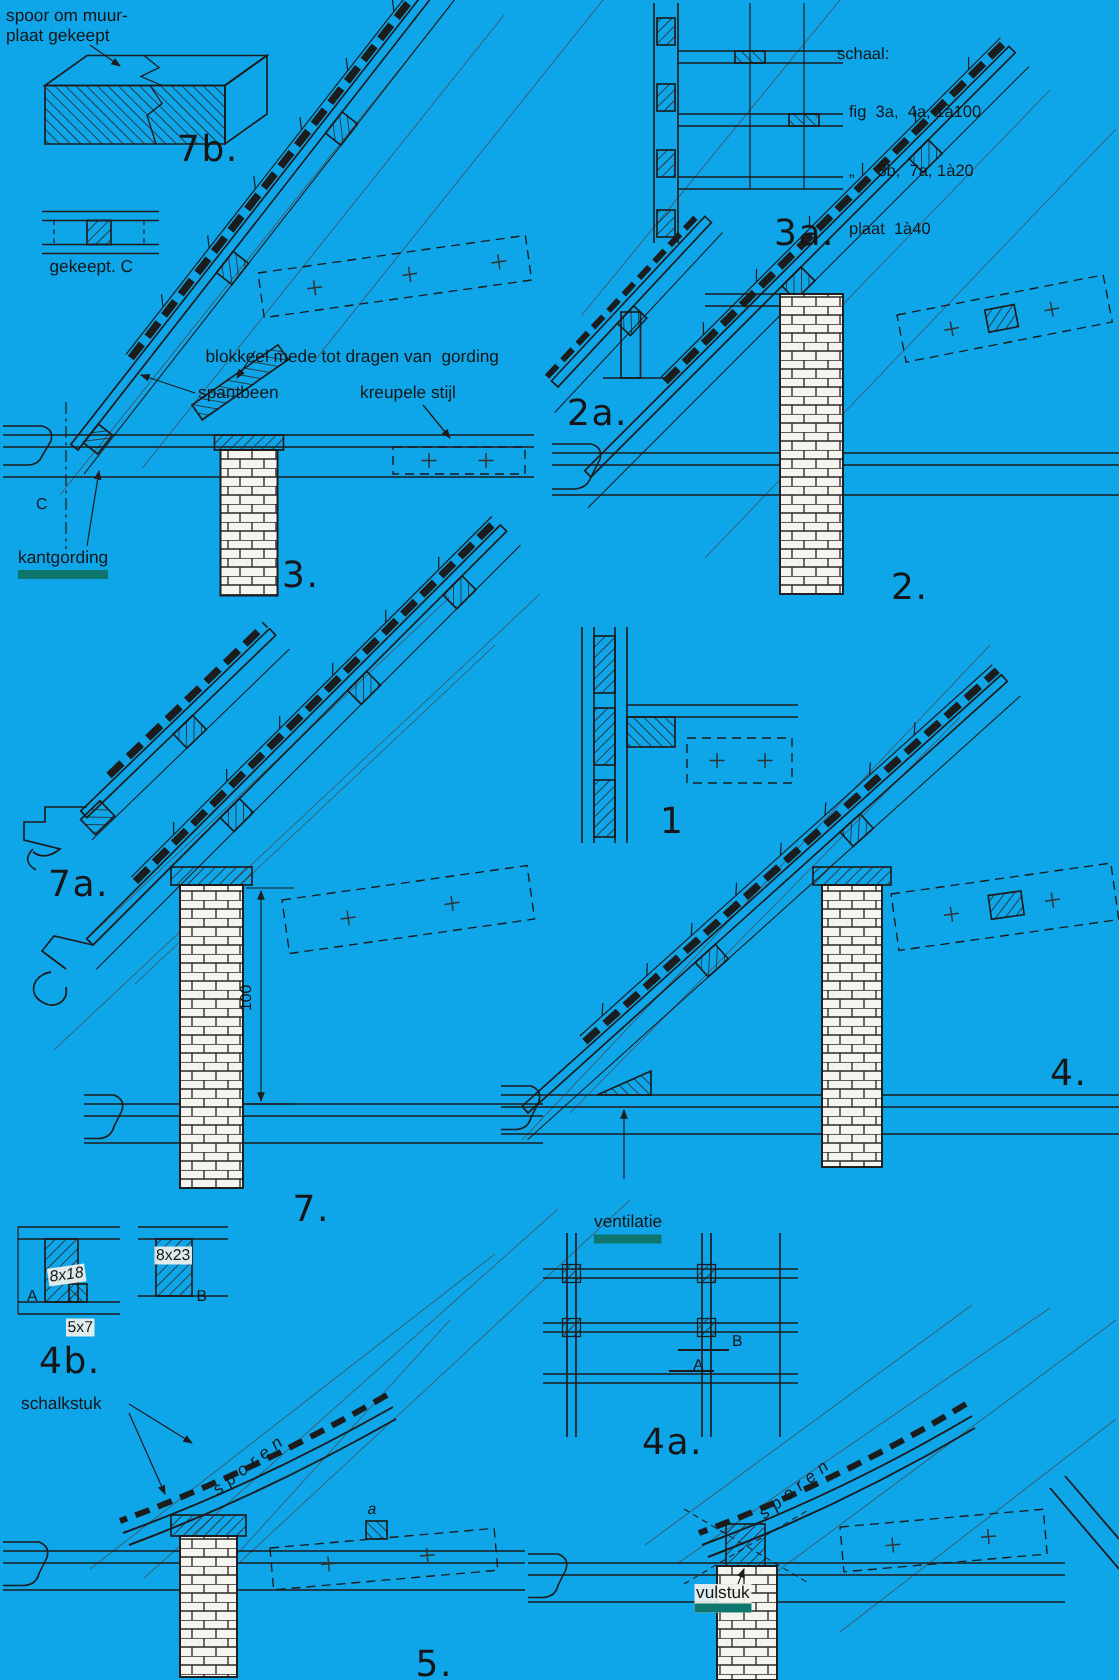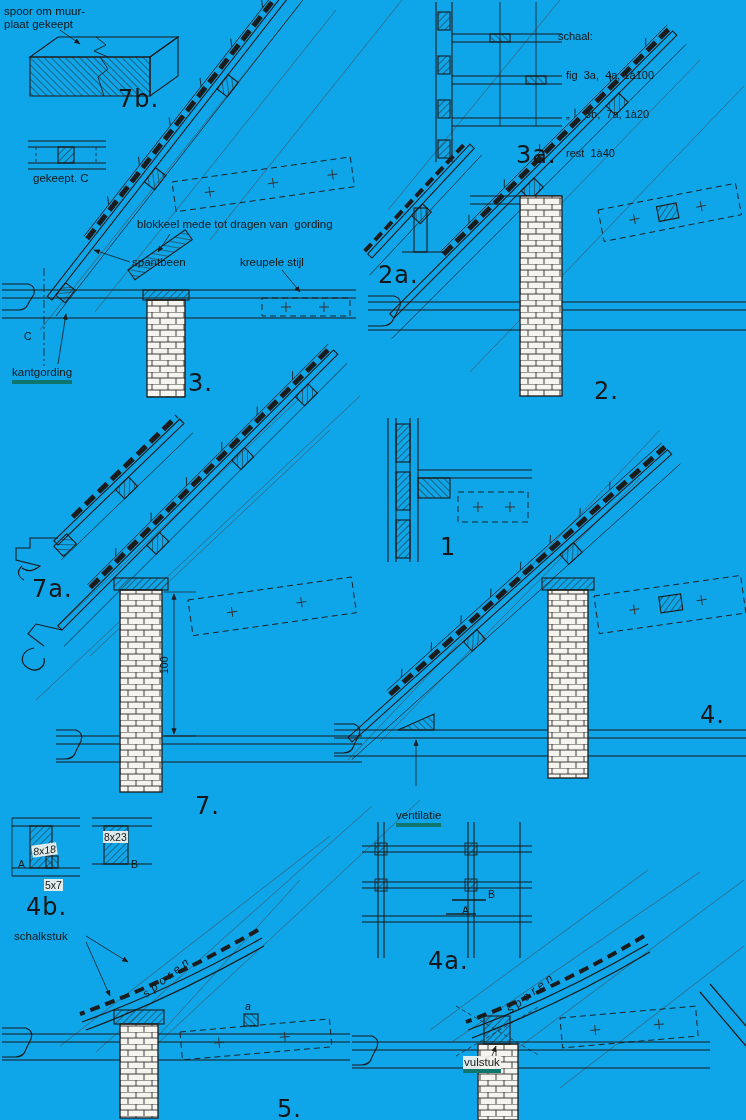--- a/index.html
+++ b/index.html
@@ -1,21 +1,21 @@
 <!DOCTYPE html>
 <html><head>
 <meta charset="utf-8">
 <style>
   html,body{margin:0;padding:0;background:#d8d5cd}
   .page{position:relative;width:746px;height:1120px;background:#0ea5e9;overflow:hidden;
         font-family:"Liberation Sans",sans-serif;color:#161616}
   .page svg{position:absolute;left:0;top:0}
   .lbl{position:absolute;font-size:11.5px;line-height:1.15;white-space:pre;color:#161616}
   .fig-num{font-size:24px;font-family:"DejaVu Sans",sans-serif;letter-spacing:1px}
-  .u{border-bottom:4px solid #0f766e;padding-bottom:1px}
+  .u{border-bottom:6px solid #0f766e;padding-bottom:1px}
   .small{font-size:10.5px}
   .chip{background:rgba(246,244,238,.9);padding:0 1px}
   .ital{font-style:italic}
   .rot90{transform:rotate(-90deg);transform-origin:left top;font-size:10.5px}
   .sporen{font-size:11.5px;font-style:italic;letter-spacing:4px;transform:rotate(-38deg);transform-origin:left top}
   .scale-note{position:absolute;font-size:11px;line-height:13px;white-space:pre}
 </style>
 </head>
 <body>
 
@@ -345,25 +345,25 @@
 
 <div class="lbl" style="left:4px;top:5px">spoor om muur-</div>
 <div class="lbl" style="left:4px;top:18px">plaat gekeept</div>
 <div class="lbl fig-num" style="left:118px;top:86px">7b.</div>
 <div class="lbl" style="left:33px;top:172px">gekeept. C</div>
 
 <div class="scale-note" style="left:558px;top:4px">
   <div>schaal:</div>
   <div style="padding-left:8px">fig  3a,  4a, 1à100</div>
   <div style="padding-left:8px">„     3b,  7a, 1à20</div>
-  <div style="padding-left:8px">rest  1à40</div>
+  <div style="padding-left:8px">plaat  1à40</div>
 </div>
 
 <div class="lbl fig-num" style="left:516px;top:142px">3a.</div>
-<div class="lbl" style="left:137px;top:218px">blokkeel mede tot dragen van  gording</div>
+<div class="lbl" style="left:137px;top:232px">blokkeel mede tot dragen van  gording</div>
 <div class="lbl" style="left:132px;top:256px">spantbeen</div>
 <div class="lbl" style="left:240px;top:256px">kreupele stijl</div>
 <div class="lbl fig-num" style="left:378px;top:262px">2a.</div>
 <div class="lbl small" style="left:24px;top:330px">C</div>
 <div class="lbl u" style="left:12px;top:366px">kantgording</div>
 <div class="lbl fig-num" style="left:188px;top:370px">3.</div>
 <div class="lbl fig-num" style="left:594px;top:378px">2.</div>
 <div class="lbl fig-num" style="left:440px;top:534px">1</div>
 <div class="lbl fig-num" style="left:32px;top:576px">7a.</div>
 <div class="lbl rot90" style="left:158px;top:674px">100</div>

